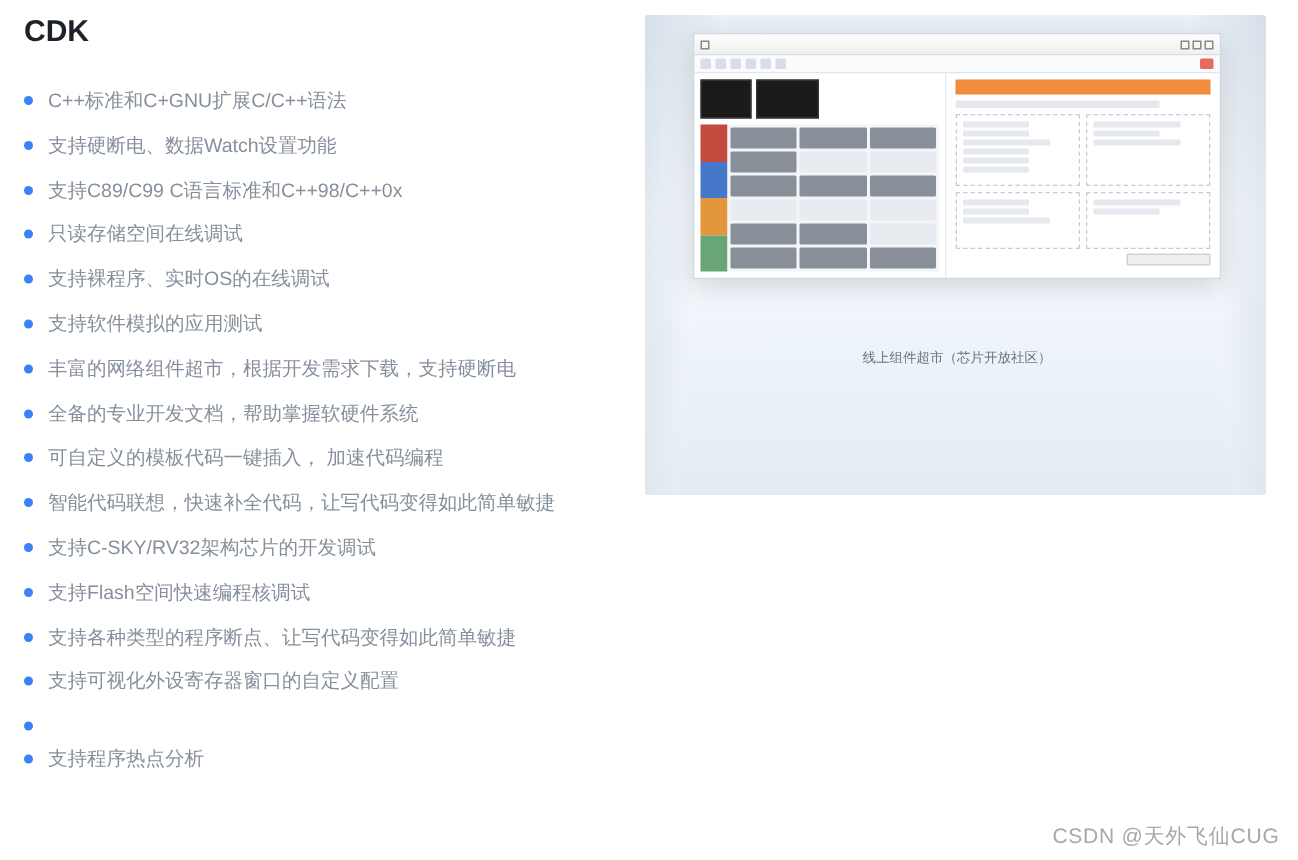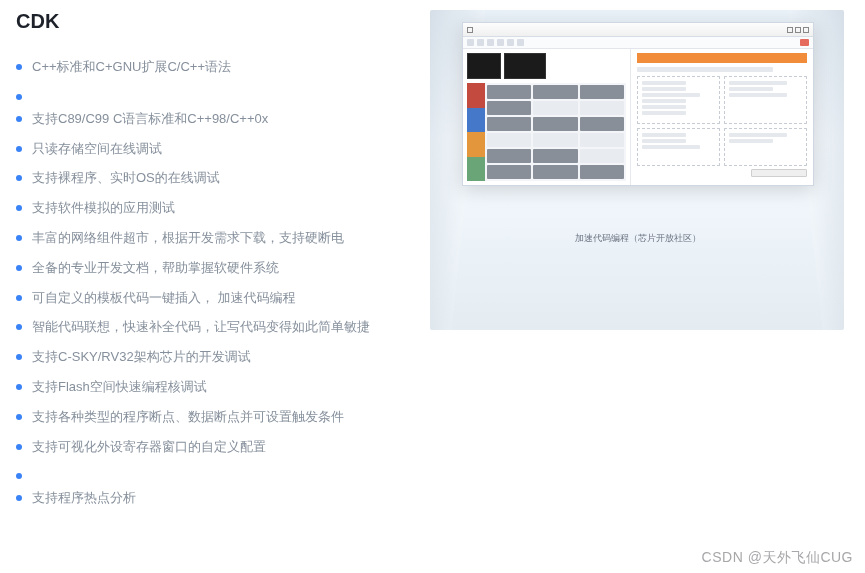--- a/index.html
+++ b/index.html
@@ -143,20 +143,21 @@
 <div class="container">
   <div class="left">
     <h2 class="title">CDK</h2>
     <ul class="feature-list" id="feature-list">
         <li>
           <span class="bullet"></span>
           <span>C++标准和C+GNU扩展C/C++语法</span>
         </li>
         <li>
           <span class="bullet"></span>
+          <span>支持硬断电、数据Watch设置功能</span>
         </li>
         <li>
           <span class="bullet"></span>
           <span>支持C89/C99 C语言标准和C++98/C++0x</span>
         </li>
         <li>
           <span class="bullet"></span>
           <span>只读存储空间在线调试</span>
         </li>
         <li>
@@ -186,21 +187,21 @@
         <li>
           <span class="bullet"></span>
           <span>支持C-SKY/RV32架构芯片的开发调试</span>
         </li>
         <li>
           <span class="bullet"></span>
           <span>支持Flash空间快速编程核调试</span>
         </li>
         <li>
           <span class="bullet"></span>
-          <span>支持各种类型的程序断点、数据断点并可设置触发条件</span>
+          <span>支持各种类型的程序断点、让写代码变得如此简单敏捷</span>
         </li>
         <li>
           <span class="bullet"></span>
           <span>支持可视化外设寄存器窗口的自定义配置</span>
         </li>
         <li>
           <span class="bullet"></span>
         </li>
         <li>
           <span class="bullet"></span>
@@ -303,18 +304,18 @@
                   <div class="line m"></div>
                     <div class="line s"></div>
                 </div>
                 <div class="btnsm"></div>
               </div>
             </div>
           </div>
         </div>
       </div>
 
-      <div class="caption">加速代码编程（芯片开放社区）</div>
+      <div class="caption">线上组件超市（芯片开放社区）</div>
     </div>
   </div>
 </div>
 
 <div class="watermark">CSDN @天外飞仙CUG</div>
 
 </body></html>

